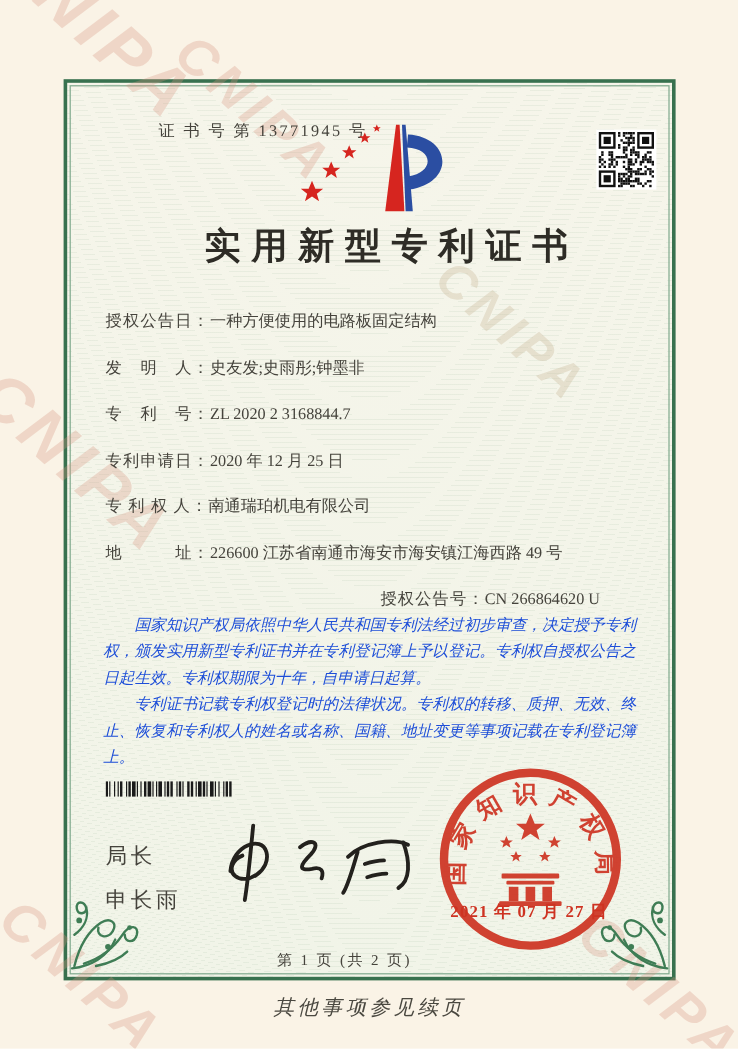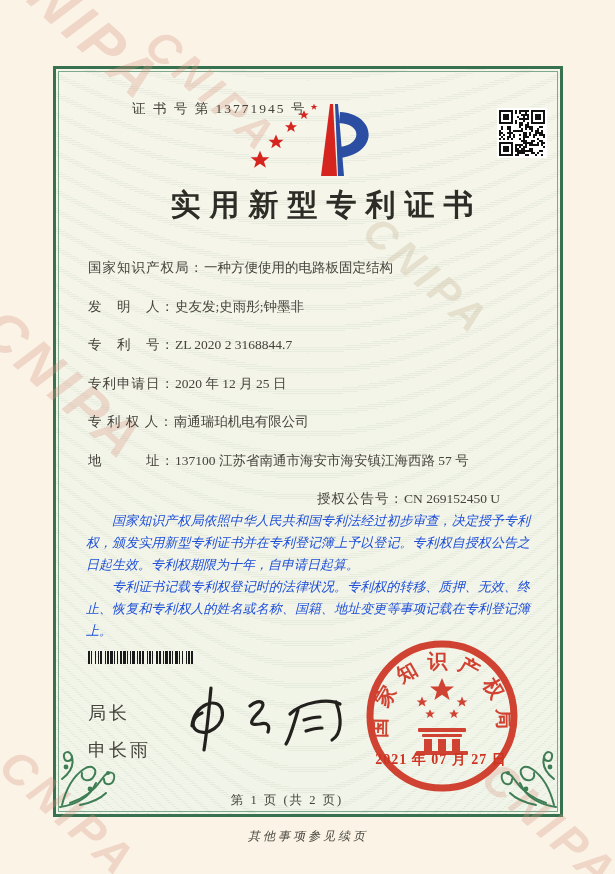--- a/index.html
+++ b/index.html
@@ -60,21 +60,21 @@
   .seal-date{
     position:absolute;left:356px;top:751px;width:170px;text-align:center;z-index:7;
     color:#ce3322;font-size:14px;letter-spacing:1px;font-weight:bold;white-space:nowrap;
   }
   
   .flourish{position:absolute;width:78px;height:78px;z-index:4;}
   .flourish.bl{left:56px;top:733px;}
   .flourish.br{left:482px;top:733px;transform:scaleX(-1);}
   
   .page-no{position:absolute;left:53px;top:792px;width:468px;text-align:center;font-size:12.5px;letter-spacing:2px;z-index:4;}
-  .cont-note{position:absolute;left:53px;top:828px;width:510px;text-align:center;font-size:12px;letter-spacing:3px;z-index:4;color:#4a4840;font-style:italic;}
+  .cont-note{position:absolute;left:53px;top:828px;width:510px;text-align:center;font-size:17px;letter-spacing:3px;z-index:4;color:#4a4840;font-style:italic;}
 </style>
 </head>
 <body>
 
 <div id="stage">
 
   <span class="wm pink" style="left:-22px;top:-12px;font-size:58px;">CNIPA</span>
   <span class="wm pink" style="left:132px;top:66px;font-size:44px;">CNIPA</span>
   <span class="wm tan" style="left:350px;top:252px;font-size:42px;">CNIPA</span>
   <span class="wm pink" style="left:-34px;top:352px;font-size:56px;">CNIPA</span>
@@ -273,40 +273,40 @@
     <g fill="#2b4ea2">
       <polygon points="97,4 100,4 106,76 100,76"></polygon>
       <path d="M102,12 C138,14 142,52 103,58 L102,47 C124,44 124,24 101,23 Z"></path>
     </g>
   </svg>
 
   <div class="title">实用新型专利证书</div>
 
   <div class="fields">
     <div class="frow">
-      <span class="flabel">国家知识产权局：</span><span>一种方便使用的电路板固定结构</span>
+      <span class="flabel">授权公告日：</span><span>一种方便使用的电路板固定结构</span>
     </div>
     <div class="frow">
       <span class="flabel">发　明　人：</span><span>史友发;史雨彤;钟墨非</span>
     </div>
     <div class="frow">
       <span class="flabel">专　利　号：</span><span>ZL 2020 2 3168844.7</span>
     </div>
     <div class="frow">
       <span class="flabel">专利申请日：</span><span>2020 年 12 月 25 日</span>
     </div>
     <div class="frow">
       <span class="flabel">专 利 权 人：</span><span>南通瑞珀机电有限公司</span>
     </div>
     <div class="frow">
-      <span class="flabel">地　　　址：</span><span>137100 江苏省南通市海安市海安镇江海西路 57 号</span>
+      <span class="flabel">地　　　址：</span><span>226600 江苏省南通市海安市海安镇江海西路 49 号</span>
     </div>
     <div class="frow">
       <span class="grant2">
-        <span class="flabel">授权公告号：</span><span>CN 269152450 U</span>
+        <span class="flabel">授权公告号：</span><span>CN 266864620 U</span>
       </span>
     </div>
   </div>
 
   <div class="body-text">
     <p>国家知识产权局依照中华人民共和国专利法经过初步审查，决定授予专利权，颁发实用新型专利证书并在专利登记簿上予以登记。专利权自授权公告之日起生效。专利权期限为十年，自申请日起算。</p>
     <p>专利证书记载专利权登记时的法律状况。专利权的转移、质押、无效、终止、恢复和专利权人的姓名或名称、国籍、地址变更等事项记载在专利登记簿上。</p>
   </div>
 
   <svg class="barcode" id="barcode-svg" viewBox="0 0 160 13" preserveAspectRatio="none">

